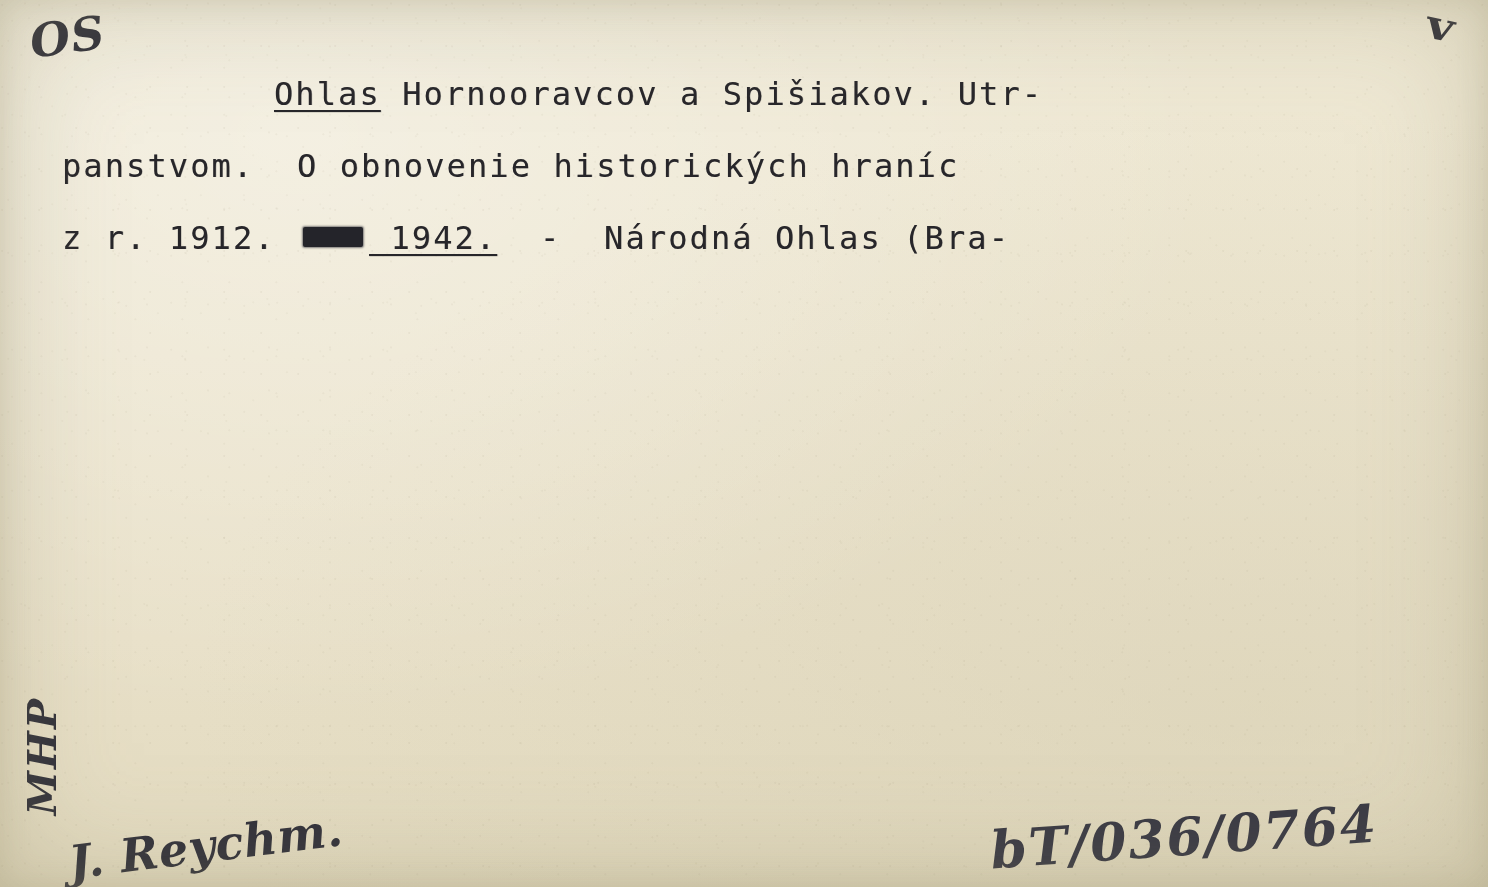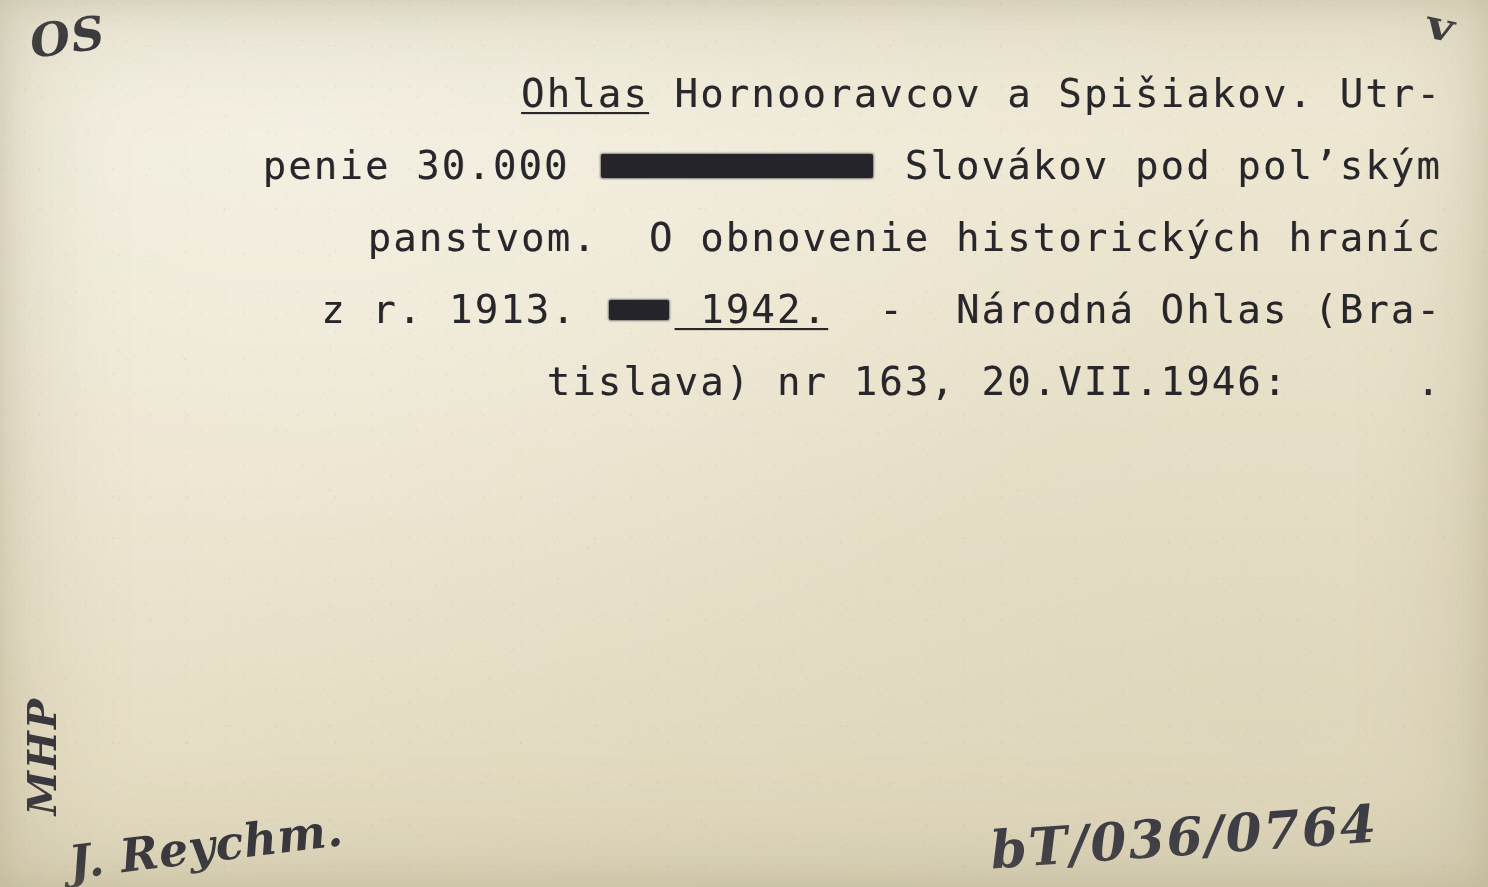--- a/index.html
+++ b/index.html
@@ -44,27 +44,26 @@
   }
 
   
   #typed {
     position: absolute;
     left: 62px;
     top: 58px;
     width: 1380px;
   }
   .tline {
-    font-size: 39px;
+    font-size: 32px;
     letter-spacing: 2.1px;
     line-height: 72px;
     white-space: pre;
     color: #27262a;
     text-shadow: 0.4px 0.4px 0 rgba(40,40,45,0.35);
-    text-align: right;
   }
   .tline.indent { text-indent: 212px; }
   .ul { text-decoration: underline; text-underline-offset: 5px; text-decoration-thickness: 2px; }
 
   .redaction {
     display: inline-block;
     vertical-align: middle;
     background: #24242a;
     border-radius: 2px;
     position: relative;
@@ -133,27 +132,25 @@
 
   <div id="grain"></div>
 
   <div id="os-mark" class="hand">OS</div>
   <div id="check-mark" class="hand">v</div>
 
   <div id="typed">
 
     <div class="tline indent"><span class="ul">Ohlas</span><span> Hornooravcov a Spišiakov. Utr-</span></div>
 
-    <div class="tline"><span>penie 30.000 </span><span class="redaction big"></span><span> Slovákov pod pol’ským</span></div>
 
     <div class="tline">panstvom.  O obnovenie historických hraníc</div>
 
-    <div class="tline"><span>z r. 1913. </span><span class="redaction small"></span><span class="ul"> 1942.</span><span>  -  Národná Ohlas (Bra-</span></div>
+    <div class="tline"><span>z r. 1912. </span><span class="redaction small"></span><span class="ul"> 1942.</span><span>  -  Národná Ohlas (Bra-</span></div>
 
-    <div class="tline">tislava) nr 163, 20.VII.1946:     .</div>
 
   </div>
 
   <div id="vertical-note" class="hand">MHP</div>
   <div id="signature" class="hand">J. Reychm.</div>
   <div id="catalog-number" class="hand">bT/036/0764</div>
 
   <div id="vignette"></div>
 </div>
 

